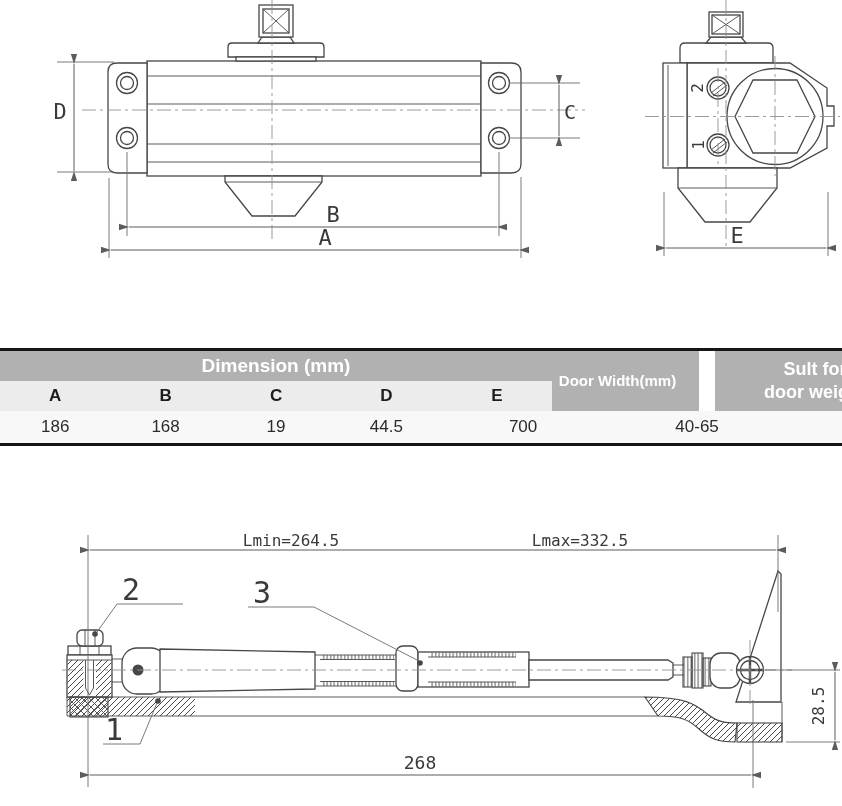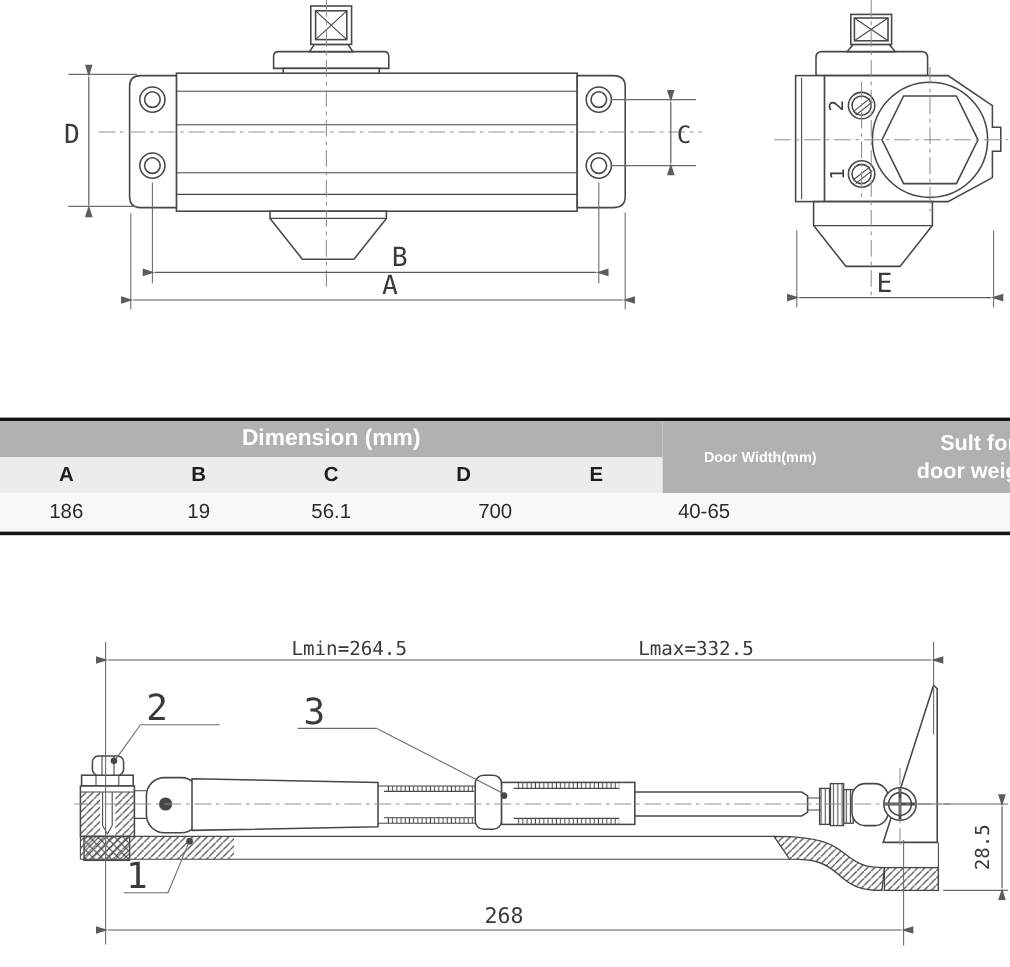--- a/index.html
+++ b/index.html
@@ -15,21 +15,21 @@
   .dim{fill:none;stroke:#5c5c5c;stroke-width:1;}
   .ext{fill:none;stroke:#6b6b6b;stroke-width:0.9;}
   .cadtext{font-family:"DejaVu Sans Mono",monospace;fill:#3a3a3a;}
   .dot{fill:#474747;}
   
   #spec-table{position:absolute;left:0;top:348px;width:842px;height:98px;}
   .tb-border{position:absolute;left:0;width:842px;height:2.5px;background:#151515;}
   .cell{position:absolute;display:flex;align-items:center;justify-content:center;}
   .hdr{background:#b1b1b1;color:#ffffff;font-weight:bold;}
   .hdr-dim{left:0;top:2.5px;width:552px;height:30px;font-size:19px;text-align:center;}
-  .hdr-dw{left:552px;top:2.5px;width:163px;height:60px;font-size:12px;}
+  .hdr-dw{left:536px;top:2.5px;width:163px;height:60px;font-size:15px;}
   .hdr-suit{left:715px;top:2.5px;width:200px;height:60px;font-size:18px;text-align:center;line-height:1.25;}
   .subrow{position:absolute;left:0;top:32.5px;width:552px;height:30px;background:#ececec;display:flex;}
   .subrow .cell{position:static;flex:1;font-weight:bold;color:#1d1d1d;font-size:17px;}
   .datarow{position:absolute;left:0;top:62.5px;width:900px;height:32.5px;background:#f8f8f8;display:flex;color:#2b2b2b;font-size:17px;}
   .datarow .cell{position:static;text-align:center;}
   .dcell{width:110.4px;}
   .dcell-dw{width:163px;}
   .dcell-wt{width:185px;}
 </style>
 </head>
@@ -160,22 +160,23 @@
     </div>
     <div class="subrow">
       <div class="cell">A</div>
       <div class="cell">B</div>
       <div class="cell">C</div>
       <div class="cell">D</div>
       <div class="cell">E</div>
     </div>
     <div class="datarow">
       <div class="cell dcell">186</div>
+      <div class="cell dcell">168</div>
       <div class="cell dcell">19</div>
-      <div class="cell dcell">56.1</div>
+      <div class="cell dcell">44.5</div>
       <div class="cell dcell-dw">700</div>
       <div class="cell dcell-wt">40-65</div>
     </div>
     <div class="tb-border" style="top:95px;"></div>
   </div>
 
   <svg id="arm-drawing" width="842" height="286" viewBox="0 520 842 286">
 
     <g>
       <path class="outline-thin" d="M67,697 H645 M67,716 H658 M67,697 V716"></path>

